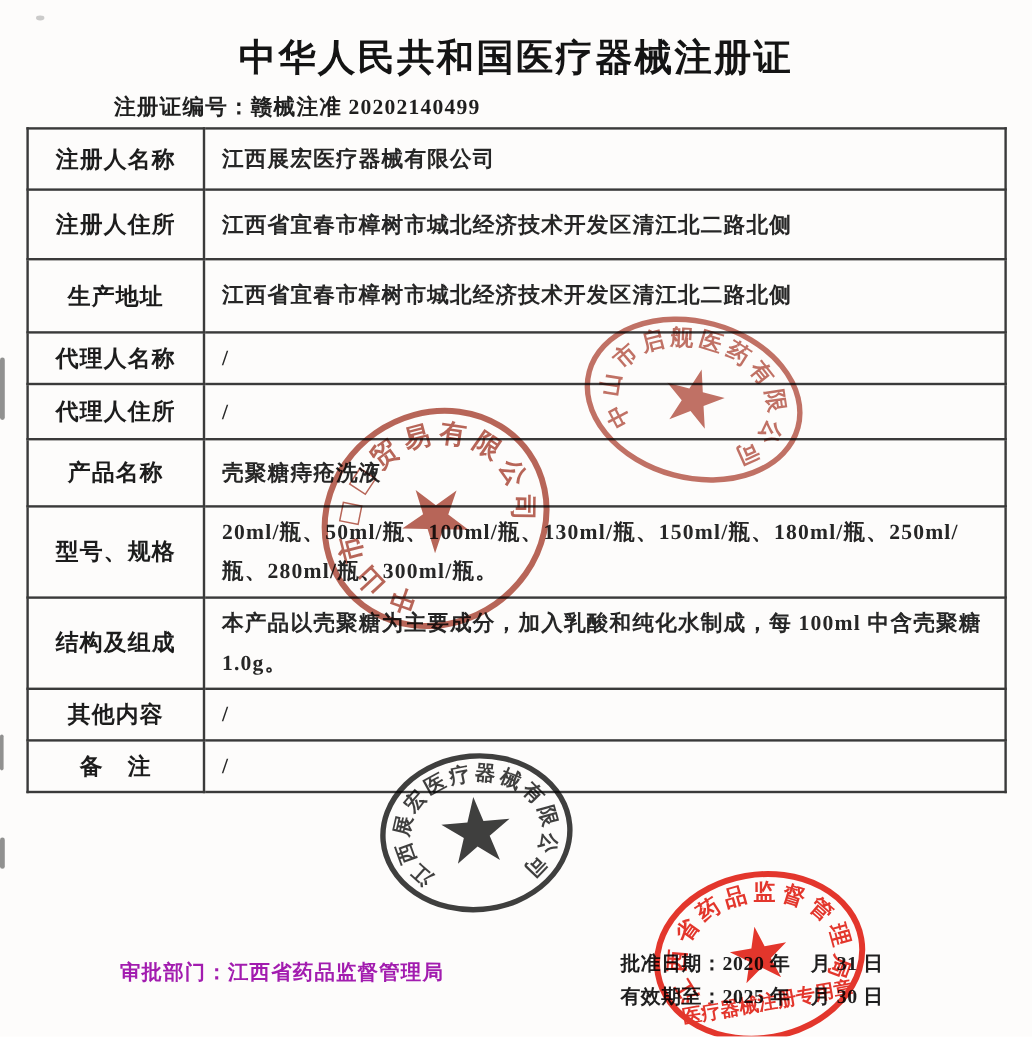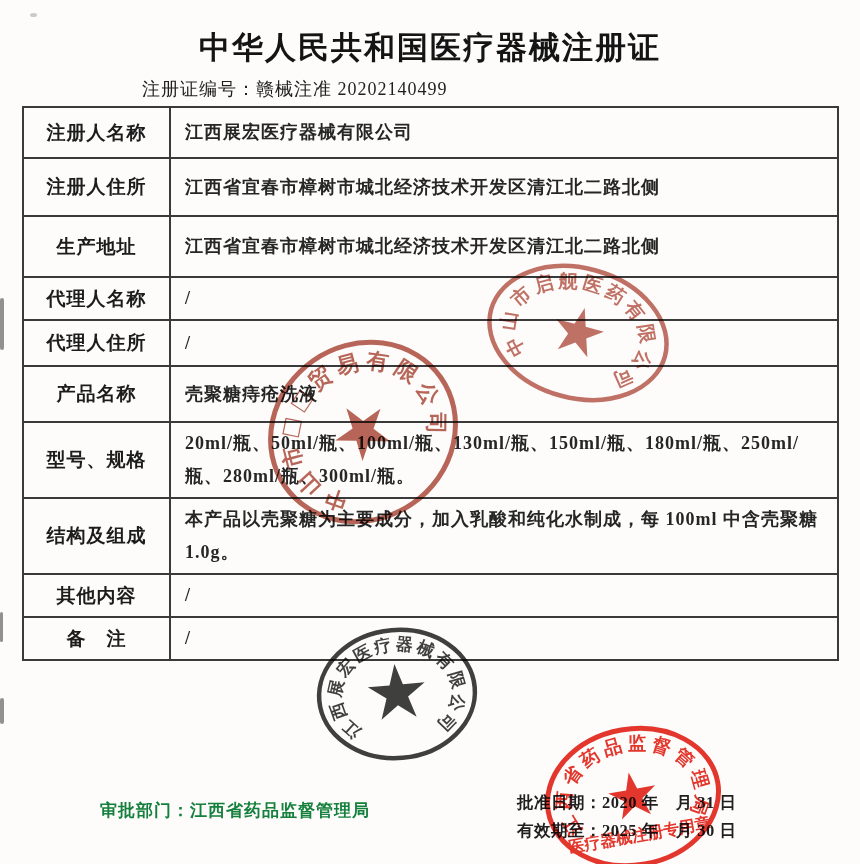--- a/index.html
+++ b/index.html
@@ -7,36 +7,36 @@
     position:relative;width:860px;height:864px;background:#fdfcfb;overflow:hidden;
     font-family:"Liberation Serif","DejaVu Serif",serif;color:#232323;
   }
   .title{
     position:absolute;left:0;top:14px;width:100%;text-align:center;
     font-size:31px;font-weight:800;letter-spacing:2px;color:#141414;
     font-family:"DejaVu Sans","Liberation Sans",sans-serif;
     margin-top:13px;
   }
   .regline{
-    position:absolute;left:95px;top:77px;font-size:18px;font-weight:400;
-    letter-spacing:1px;color:#1f1f1f;white-space:nowrap;margin-left:47px;
+    position:absolute;left:95px;top:77px;font-size:18px;font-weight:700;
+    letter-spacing:1px;color:#1f1f1f;white-space:nowrap;
   }
   table.cert{position:absolute;left:22px;top:106px;width:817px;border-collapse:collapse;table-layout:fixed;}
   .cert td{border:2px solid #3a3a3a;vertical-align:middle;}
   .cert td.lbl{
     width:143px;text-align:center;font-size:19px;font-weight:700;
     letter-spacing:1px;color:#1c1c1c;
   }
   .cert td.val{
     padding:4px 12px 4px 14px;font-size:18px;font-weight:600;
     line-height:33px;letter-spacing:1px;color:#262626;
   }
   .footer-left{
     position:absolute;left:100px;top:799px;font-size:17px;font-weight:700;
-    letter-spacing:1px;color:#15803d;white-space:nowrap;
+    letter-spacing:1px;color:#a21caf;white-space:nowrap;
   }
   .footer-right{
     position:absolute;left:517px;top:789px;font-size:16.5px;font-weight:700;
     line-height:27.5px;letter-spacing:.5px;color:#1f1f1f;white-space:nowrap;
   }
   #stamps{position:absolute;left:0;top:0;pointer-events:none;}
   .mosaic{
     display:inline-block;width:46px;height:19px;vertical-align:-3px;margin:0 3px;
     background-color:#e6dada;
     background-image:

